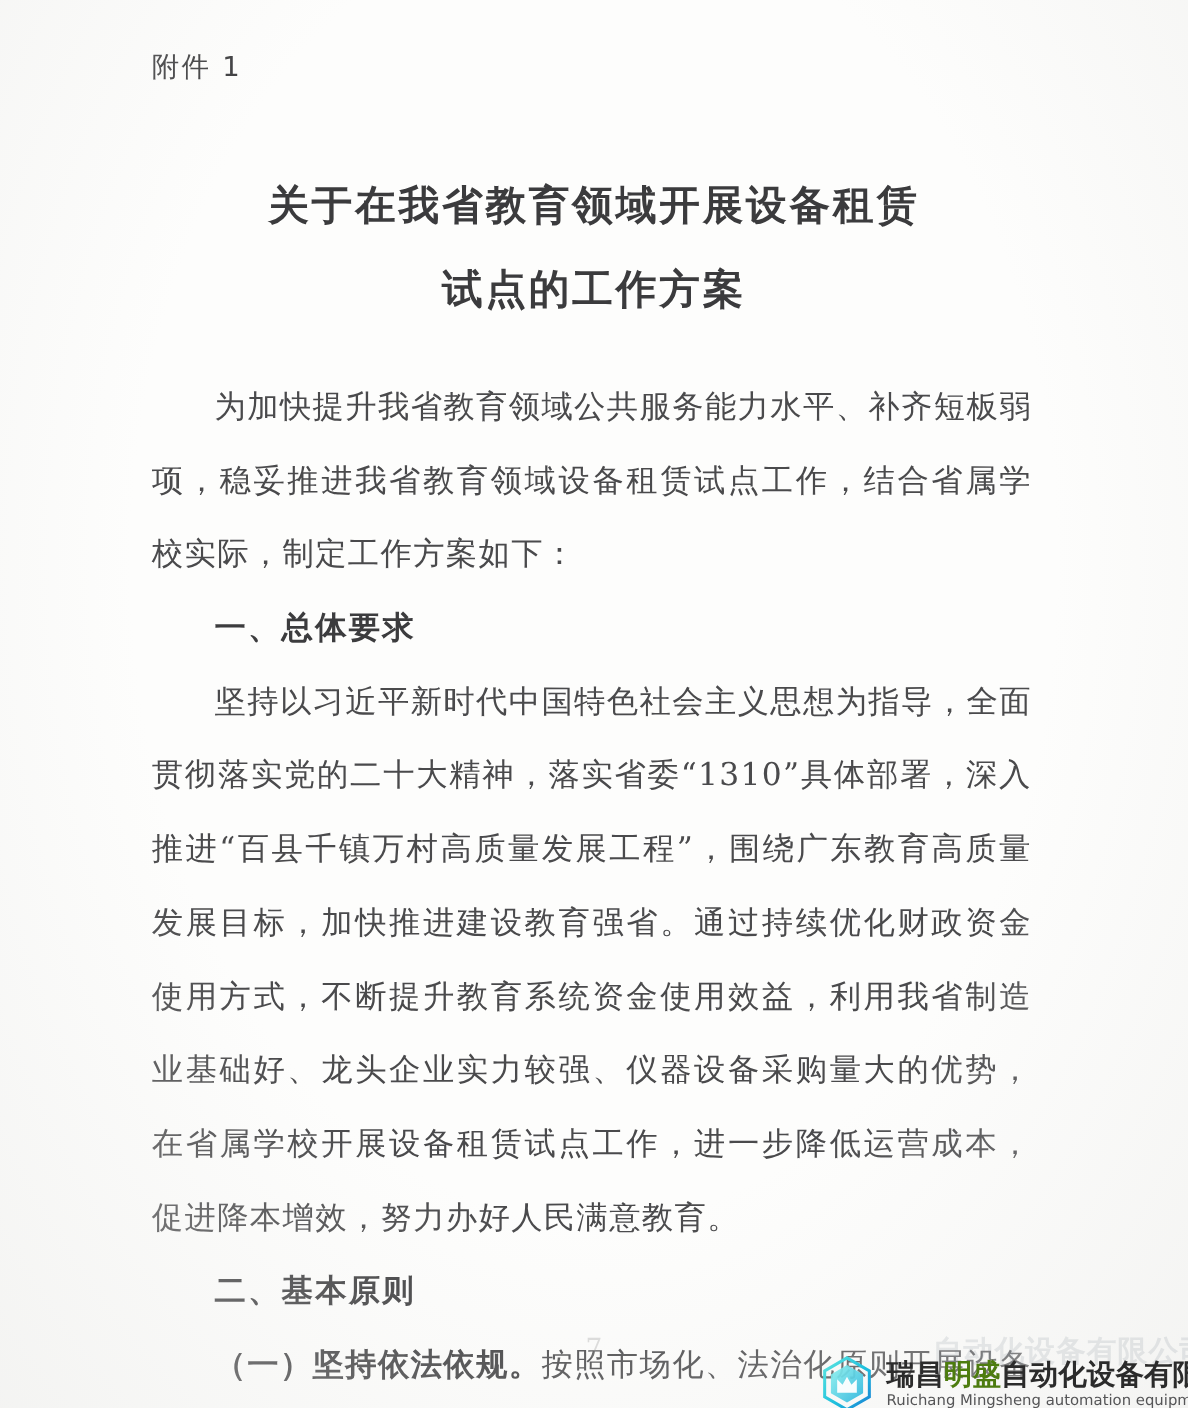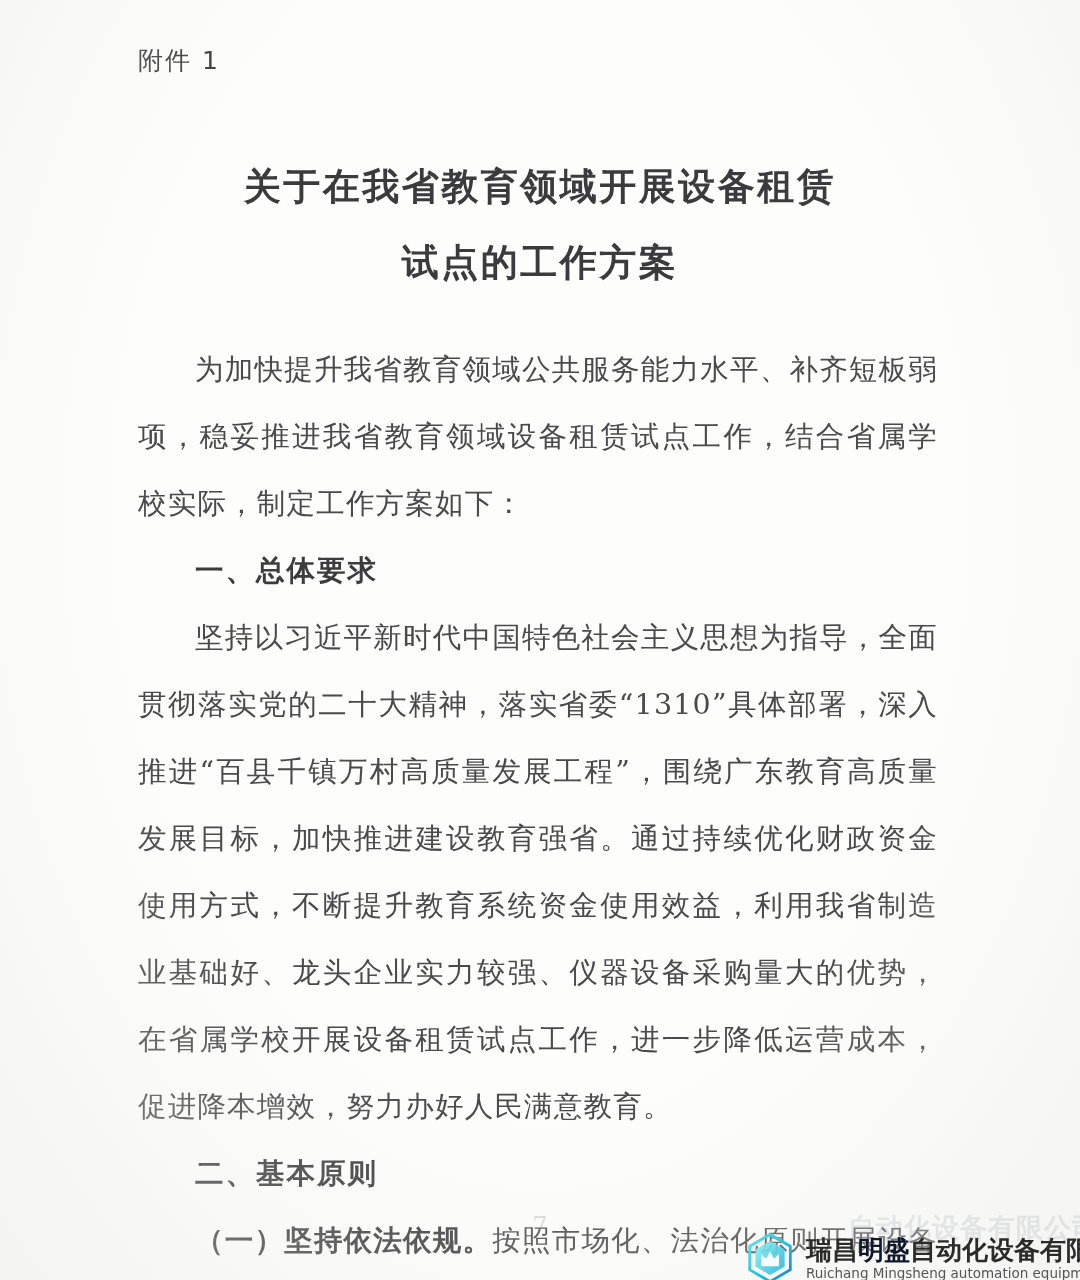--- a/index.html
+++ b/index.html
@@ -134,21 +134,21 @@
   }
   .company-cn {
     font-size: 26px;
     font-weight: bold;
     line-height: 30px;
     white-space: nowrap;
     font-family: "DejaVu Sans", "Liberation Sans", sans-serif;
     color: #2b2b2b;
     letter-spacing: 0px;
   }
-  .company-cn .accent { color: #0f172a; text-align: center; }
+  .company-cn .accent { color: #4d7c0f; text-align: center; }
   .company-en {
     font-size: 13.5px;
     line-height: 17px;
     color: #555557;
     white-space: nowrap;
     font-family: "DejaVu Sans", "Liberation Sans", sans-serif;
   }
 </style>
 </head>
 <body>

